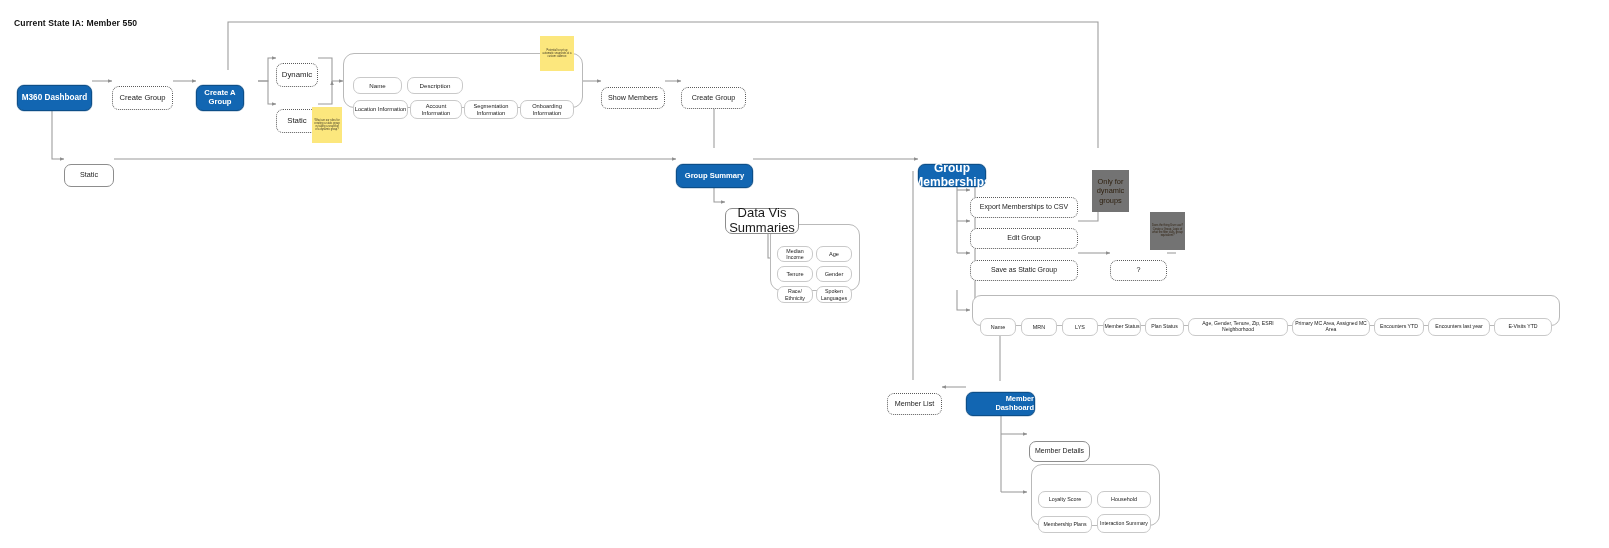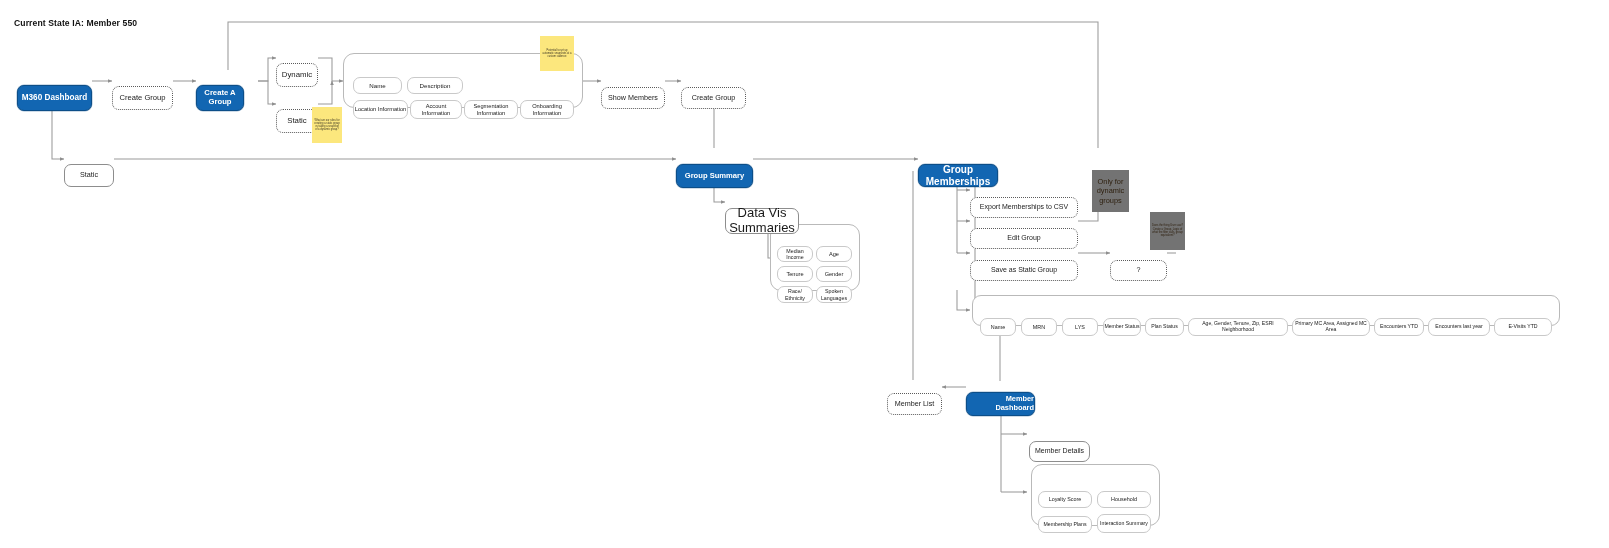--- a/index.html
+++ b/index.html
@@ -180,21 +180,21 @@
   <div class="node n-chip" style="left:520px;top:83px;width:54px;height:19px;font-size:5.7px;">Onboarding Information</div>
 
   <div class="node n-dotted" style="left:601px;top:70px;width:64px;height:22px;font-size:7.2px;">Show Members</div>
 
   <div class="node n-dotted" style="left:681px;top:70px;width:65px;height:22px;font-size:7.2px;">Create Group</div>
 
   <div class="node n-solid" style="left:64px;top:147px;width:50px;height:23px;font-size:7.2px;">Static</div>
 
   <div class="node n-primary" style="left:676px;top:147px;width:77px;height:24px;font-size:7.6px;">Group Summary</div>
 
-  <div class="node n-primary" style="left:918px;top:147px;width:80px;height:23px;font-size:10px;">Group Memberships</div>
+  <div class="node n-primary" style="left:918px;top:147px;width:68px;height:23px;font-size:12px;">Group Memberships</div>
 
   <div class="node n-solid" style="left:725px;top:191px;width:74px;height:26px;font-size:13px;">Data Vis Summaries</div>
 
   <div class="group-box" style="left:770px;top:224px;width:90px;height:67px;"></div>
   <div class="node n-chip" style="left:777px;top:229px;width:36px;height:16px;font-size:5.3px;">Median Income</div>
   <div class="node n-chip" style="left:816px;top:229px;width:36px;height:16px;font-size:5.6px;">Age</div>
   <div class="node n-chip" style="left:777px;top:249px;width:36px;height:16px;font-size:5.6px;">Tenure</div>
   <div class="node n-chip" style="left:816px;top:249px;width:36px;height:16px;font-size:5.6px;">Gender</div>
   <div class="node n-chip" style="left:777px;top:269px;width:36px;height:17px;font-size:5.3px;">Race/ Ethnicity</div>
   <div class="node n-chip" style="left:816px;top:269px;width:36px;height:17px;font-size:5.3px;">Spoken Languages</div>

